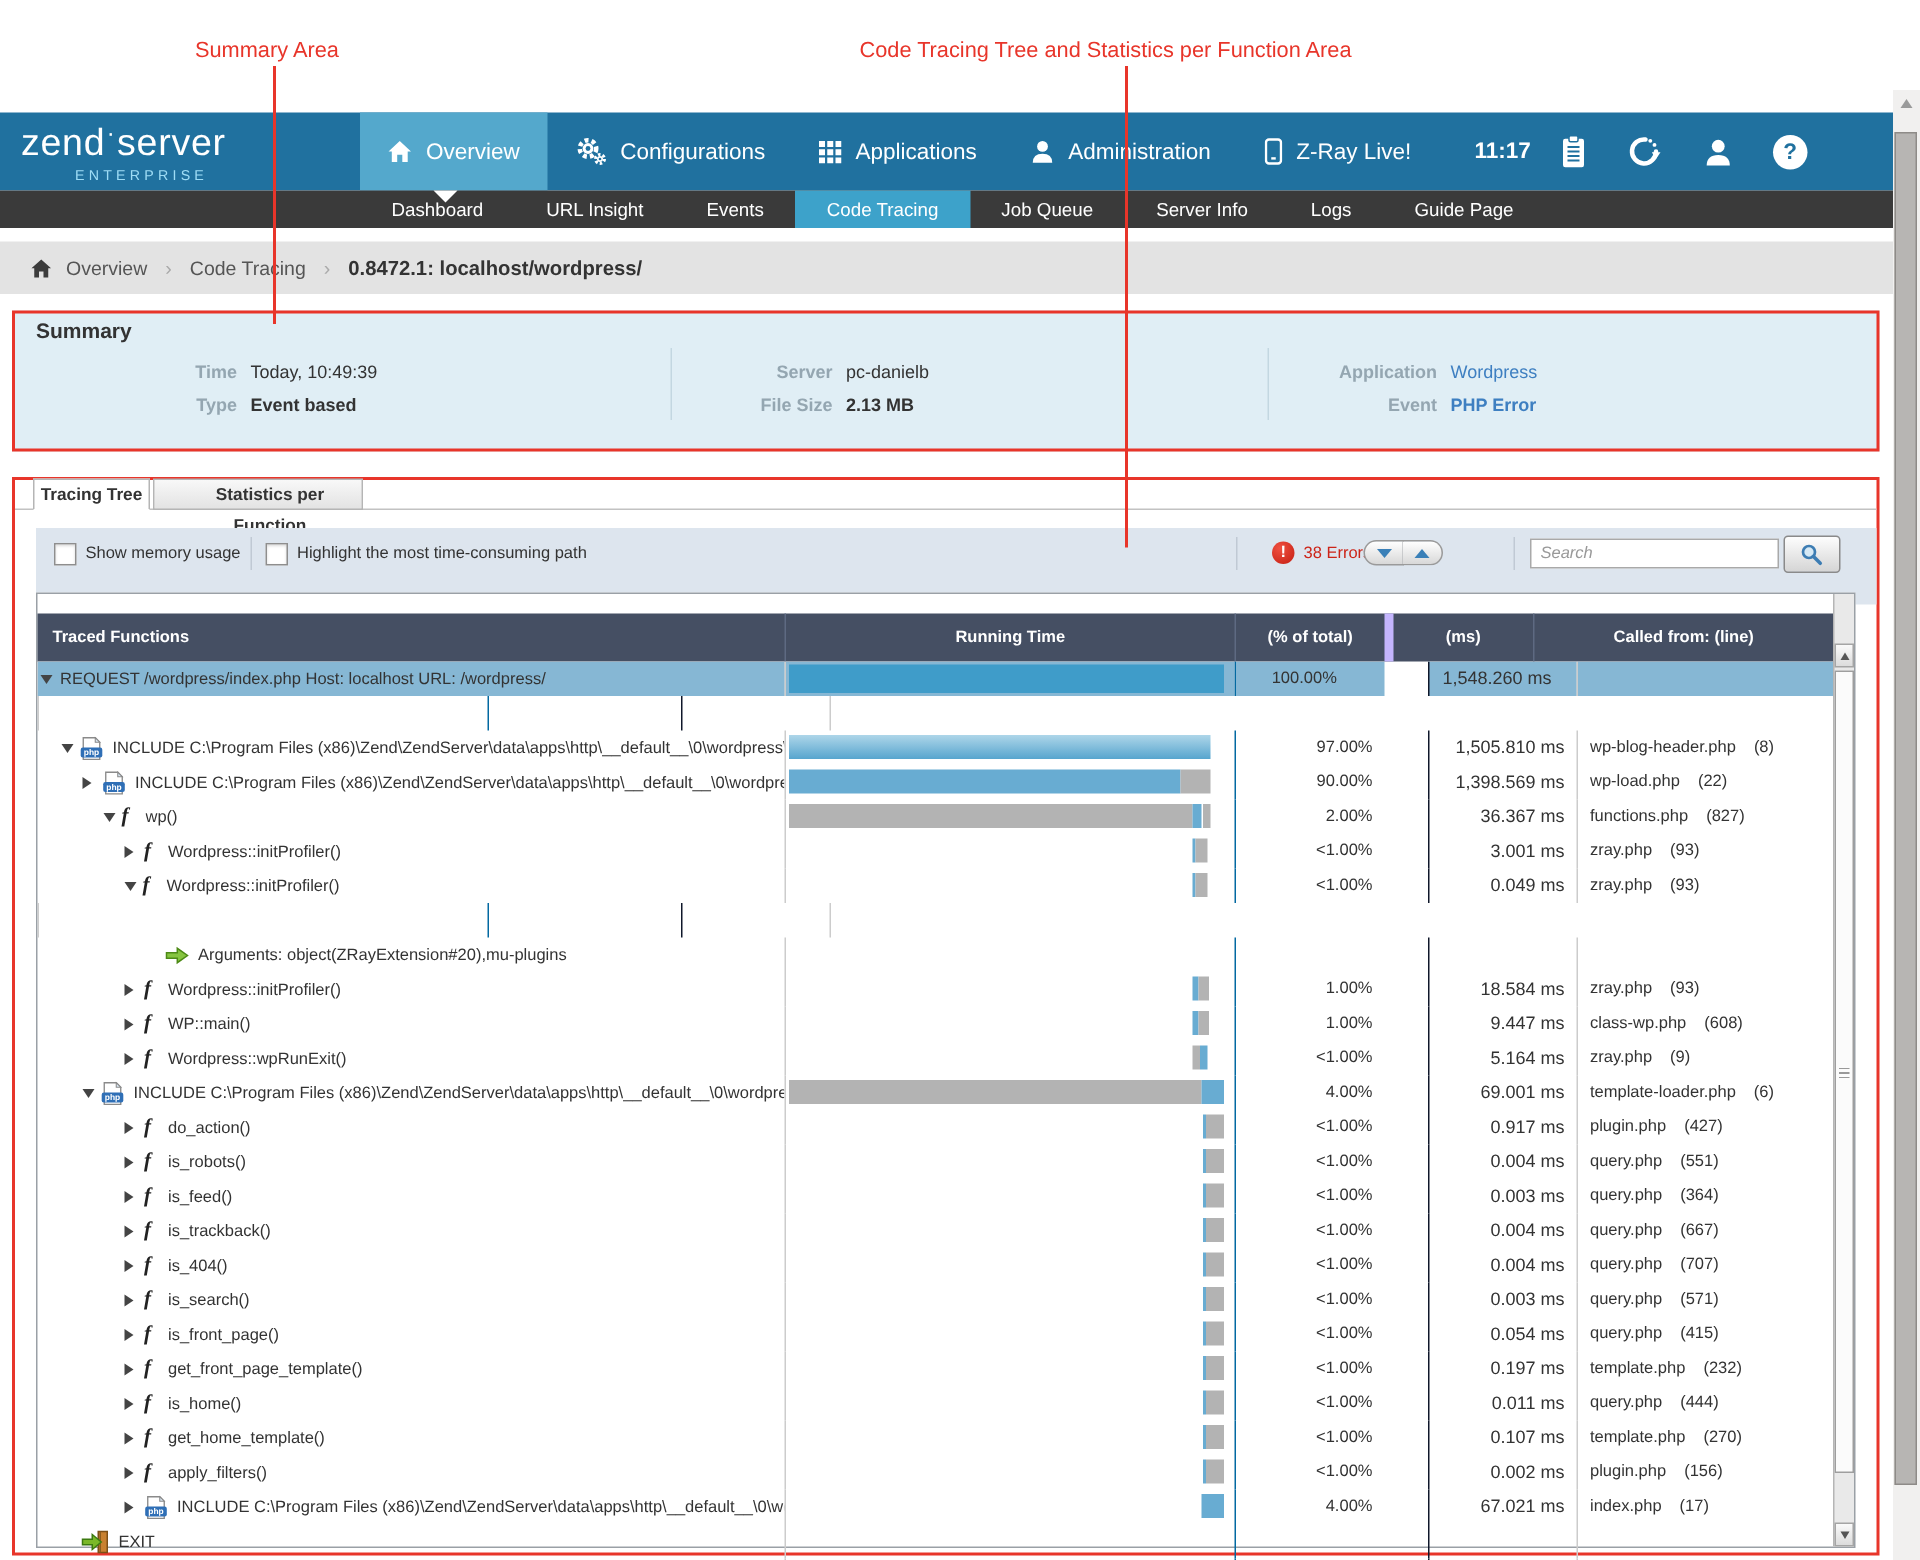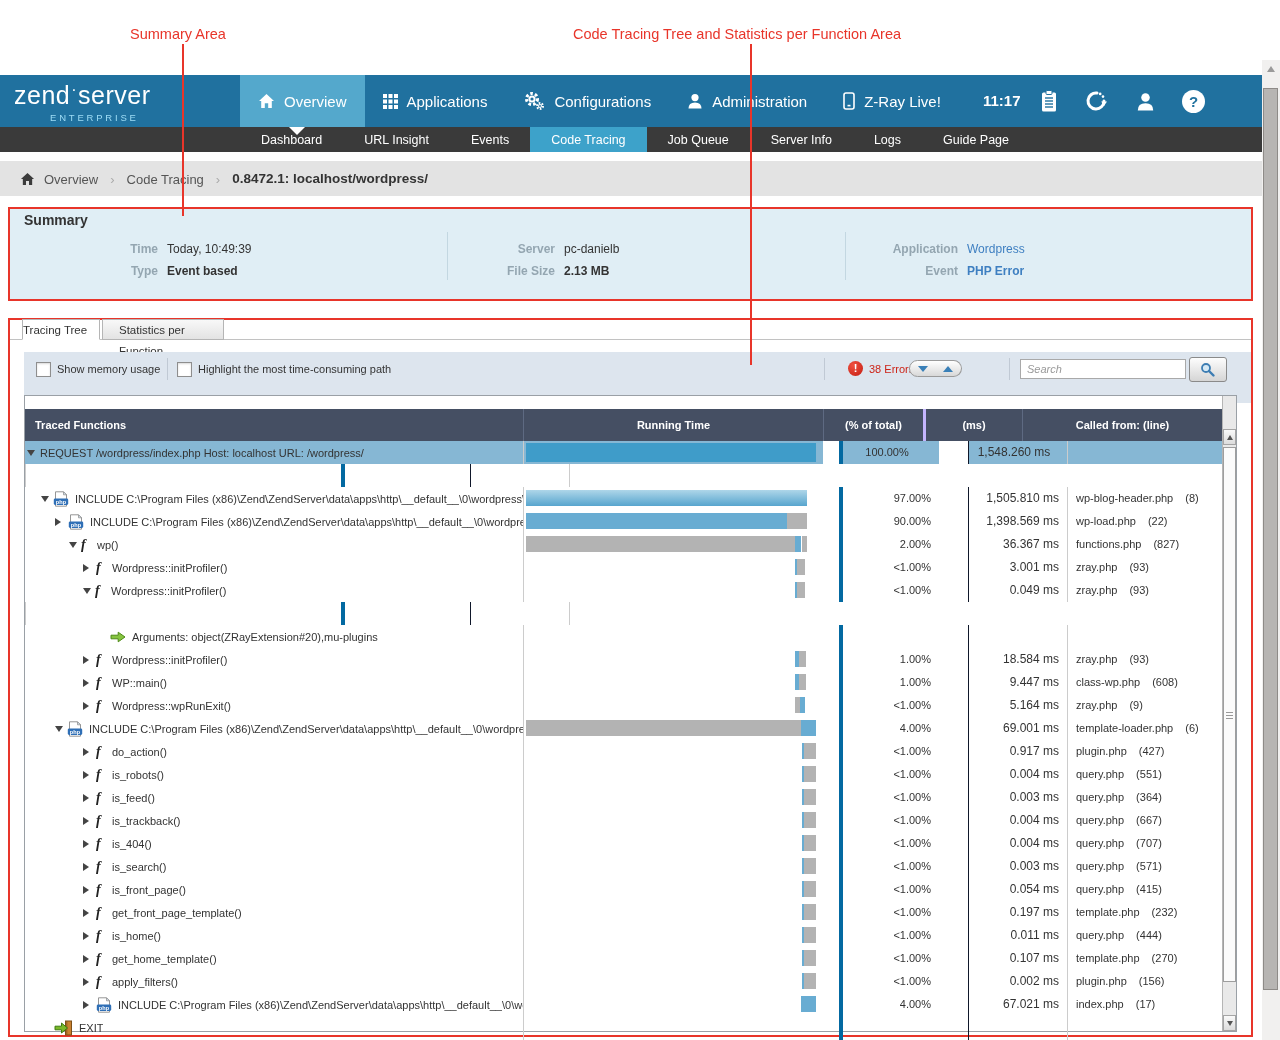--- a/index.html
+++ b/index.html
@@ -52,24 +52,24 @@
   #sum-title{position:absolute;left:24px;top:212px;font-size:14px;font-weight:bold;color:#333;z-index:6;}
   .sgroup{position:absolute;top:237px;z-index:6;}
   .srow{height:22px;line-height:22px;white-space:nowrap;}
   .slabel{display:inline-block;width:140px;text-align:right;font-size:12px;font-weight:bold;color:#94a6b1;}
   .sval{margin-left:9px;font-size:12px;color:#333;}
   .sval.b{font-weight:bold;}
   .sval.lnk{color:#3e7fc1;cursor:pointer;}
   .sdiv{position:absolute;top:232px;width:1px;height:48px;background:#c3d7e1;z-index:6;}
 
   
-  .tab{position:absolute;top:319px;height:21px;line-height:21px;font-size:11.5px;color:#333;
-       border:1px solid #b5b5b5;box-sizing:border-box;z-index:8;cursor:pointer;}
+  .tab{position:absolute;top:319px;height:21px;line-height:21px;text-align:center;font-size:11.5px;color:#333;
+       border:1px solid #b5b5b5;box-sizing:border-box;z-index:8;cursor:pointer;font-weight:bold;}
   #tab0{left:22px;width:78px;background:#fff;border-bottom:1px solid #fff;z-index:9;}
-  #tab1{left:102px;width:122px;background:linear-gradient(#f8f8f8,#e3e3e3);padding-left:16px;}
+  #tab1{left:102px;width:140px;background:linear-gradient(#f8f8f8,#e3e3e3);padding-left:16px;}
   #tabline{position:absolute;left:10px;top:339px;width:1241px;height:1px;background:#c2c2c2;z-index:7;}
 
   
   #toolbar{position:absolute;left:24px;top:352px;width:1227px;height:51px;background:#dde5ee;z-index:8;}
   .cbox{position:absolute;top:10px;width:13px;height:13px;background:#fff;border:1px solid #8e8e8e;
         box-shadow:inset 0 1px 2px rgba(0,0,0,.15);cursor:pointer;}
   .cblabel{position:absolute;top:11px;font-size:11px;color:#333;}
   .tdiv{position:absolute;top:6px;width:1px;height:22px;background:#c0c9d4;}
   #err-ic{position:absolute;left:824px;top:9px;width:15px;height:15px;border-radius:50%;
           background:radial-gradient(circle at 35% 30%,#f05040,#c41e12);color:#fff;font-size:11px;
@@ -88,28 +88,28 @@
               background:linear-gradient(#fdfdfd,#d5d5d5);display:flex;align-items:center;justify-content:center;cursor:pointer;}
 
   
   #ttable{position:absolute;left:24px;top:395px;width:1213px;height:637px;border:1px solid #9aa0a6;
           box-sizing:border-box;background:#fff;z-index:8;}
   #thead{display:flex;height:32px;background:#454f63;margin-right:14px;margin-top:13px;}
   .hc{font-size:11px;font-weight:bold;color:#fff;line-height:32px;text-align:center;box-sizing:border-box;}
   .hc1{width:498px;text-align:left;padding-left:10px;}
   .hc2{width:300px;border-left:1px solid #5e6a82;}
   .hc3{width:100px;border-left:1px solid #5e6a82;}
-  .hc4{width:99px;border-left:3px solid #c4b5fd;}
+  .hc4{width:99px;border-left:6px solid #c4b5fd;}
   .hc5{flex:1;border-left:1px solid #5e6a82;}
   #tbody{height:603px;overflow:hidden;margin-right:14px;}
   .trow{display:flex;height:23px;}
   .trow .c1{width:498px;display:flex;align-items:center;overflow:hidden;white-space:nowrap;box-sizing:border-box;}
   .trow .c2{width:300px;border-left:1px solid #ccc;position:relative;box-sizing:border-box;}
-  .trow .c3{width:100px;border-left:4px solid #0369a1;font-size:11px;color:#333;text-align:right;
-            padding-right:8px;line-height:23px;box-sizing:border-box;margin-left:16px;}
+  .trow .c3{width:100px;border-left:1px solid #0369a1;font-size:11px;color:#333;text-align:right;
+            padding-right:8px;line-height:23px;box-sizing:border-box;}
   .trow .c4{width:99px;border-left:1px solid #0f172a;font-size:12px;color:#333;text-align:right;
             padding-right:8px;line-height:23px;box-sizing:border-box;margin-left:29px;}
   .trow .c5{flex:1;border-left:1px solid #ccc;font-size:11px;color:#333;line-height:23px;
             padding-left:8px;box-sizing:border-box;white-space:nowrap;overflow:hidden;}
   .trow.hl .c1,.trow.hl .c3,.trow.hl .c4,.trow.hl .c5{background:var(--reqrow);text-align:center;}
   .trow.hl .c2{background:var(--reqrow);}
   .fline{margin-left:12px;}
   .ttext{font-size:11px;color:#333;margin-left:1px;overflow:hidden;}
   .ar-d{width:0;height:0;border-left:4.5px solid transparent;border-right:4.5px solid transparent;
         border-top:6px solid #444;margin-right:4px;flex:none;cursor:pointer;}
@@ -167,46 +167,46 @@
       <div class="nav-item active">
         <span class="nic">
           <svg width="17" height="16" viewBox="0 0 17 16">
             <path d="M8.5 1 L16 8 H13.8 V15 H10.2 V10.2 H6.8 V15 H3.2 V8 H1 Z" fill="#fff"></path>
           </svg>
         </span>
         <span>Overview</span>
       </div>
       <div class="nav-item">
         <span class="nic">
+          <svg width="22" height="20" viewBox="0 0 22 20">
+            <circle cx="9" cy="8" r="5.5" fill="none" stroke="#fff" stroke-width="3" stroke-dasharray="2.6 2.1"></circle>
+            <circle cx="9" cy="8" r="3.6" fill="#fff"></circle>
+            <circle cx="9" cy="8" r="1.6" fill="var(--hdrblue)"></circle>
+            <circle cx="17" cy="15" r="3" fill="none" stroke="#fff" stroke-width="2" stroke-dasharray="1.7 1.4"></circle>
+            <circle cx="17" cy="15" r="2" fill="#fff"></circle>
+            <circle cx="17" cy="15" r=".9" fill="var(--hdrblue)"></circle>
+          </svg>
+        </span>
+        <span>Configurations</span>
+      </div>
+      <div class="nav-item">
+        <span class="nic">
           <svg width="15" height="15" viewBox="0 0 15 15">
             <rect x="0" y="0" width="4" height="4" fill="#fff"></rect>
             <rect x="5.5" y="0" width="4" height="4" fill="#fff"></rect>
             <rect x="11" y="0" width="4" height="4" fill="#fff"></rect>
             <rect x="0" y="5.5" width="4" height="4" fill="#fff"></rect>
             <rect x="5.5" y="5.5" width="4" height="4" fill="#fff"></rect>
             <rect x="11" y="5.5" width="4" height="4" fill="#fff"></rect>
             <rect x="0" y="11" width="4" height="4" fill="#fff"></rect>
             <rect x="5.5" y="11" width="4" height="4" fill="#fff"></rect>
             <rect x="11" y="11" width="4" height="4" fill="#fff"></rect>
           </svg>
         </span>
         <span>Applications</span>
-      </div>
-      <div class="nav-item">
-        <span class="nic">
-          <svg width="22" height="20" viewBox="0 0 22 20">
-            <circle cx="9" cy="8" r="5.5" fill="none" stroke="#fff" stroke-width="3" stroke-dasharray="2.6 2.1"></circle>
-            <circle cx="9" cy="8" r="3.6" fill="#fff"></circle>
-            <circle cx="9" cy="8" r="1.6" fill="var(--hdrblue)"></circle>
-            <circle cx="17" cy="15" r="3" fill="none" stroke="#fff" stroke-width="2" stroke-dasharray="1.7 1.4"></circle>
-            <circle cx="17" cy="15" r="2" fill="#fff"></circle>
-            <circle cx="17" cy="15" r=".9" fill="var(--hdrblue)"></circle>
-          </svg>
-        </span>
-        <span>Configurations</span>
       </div>
       <div class="nav-item">
         <span class="nic">
           <svg width="16" height="16" viewBox="0 0 16 16">
             <circle cx="8" cy="4.6" r="3.6" fill="#fff"></circle>
             <path d="M1.5 15.5 Q1.5 9.5 8 9.5 Q14.5 9.5 14.5 15.5 Z" fill="#fff"></path>
           </svg>
         </span>
         <span>Administration</span>
       </div>

